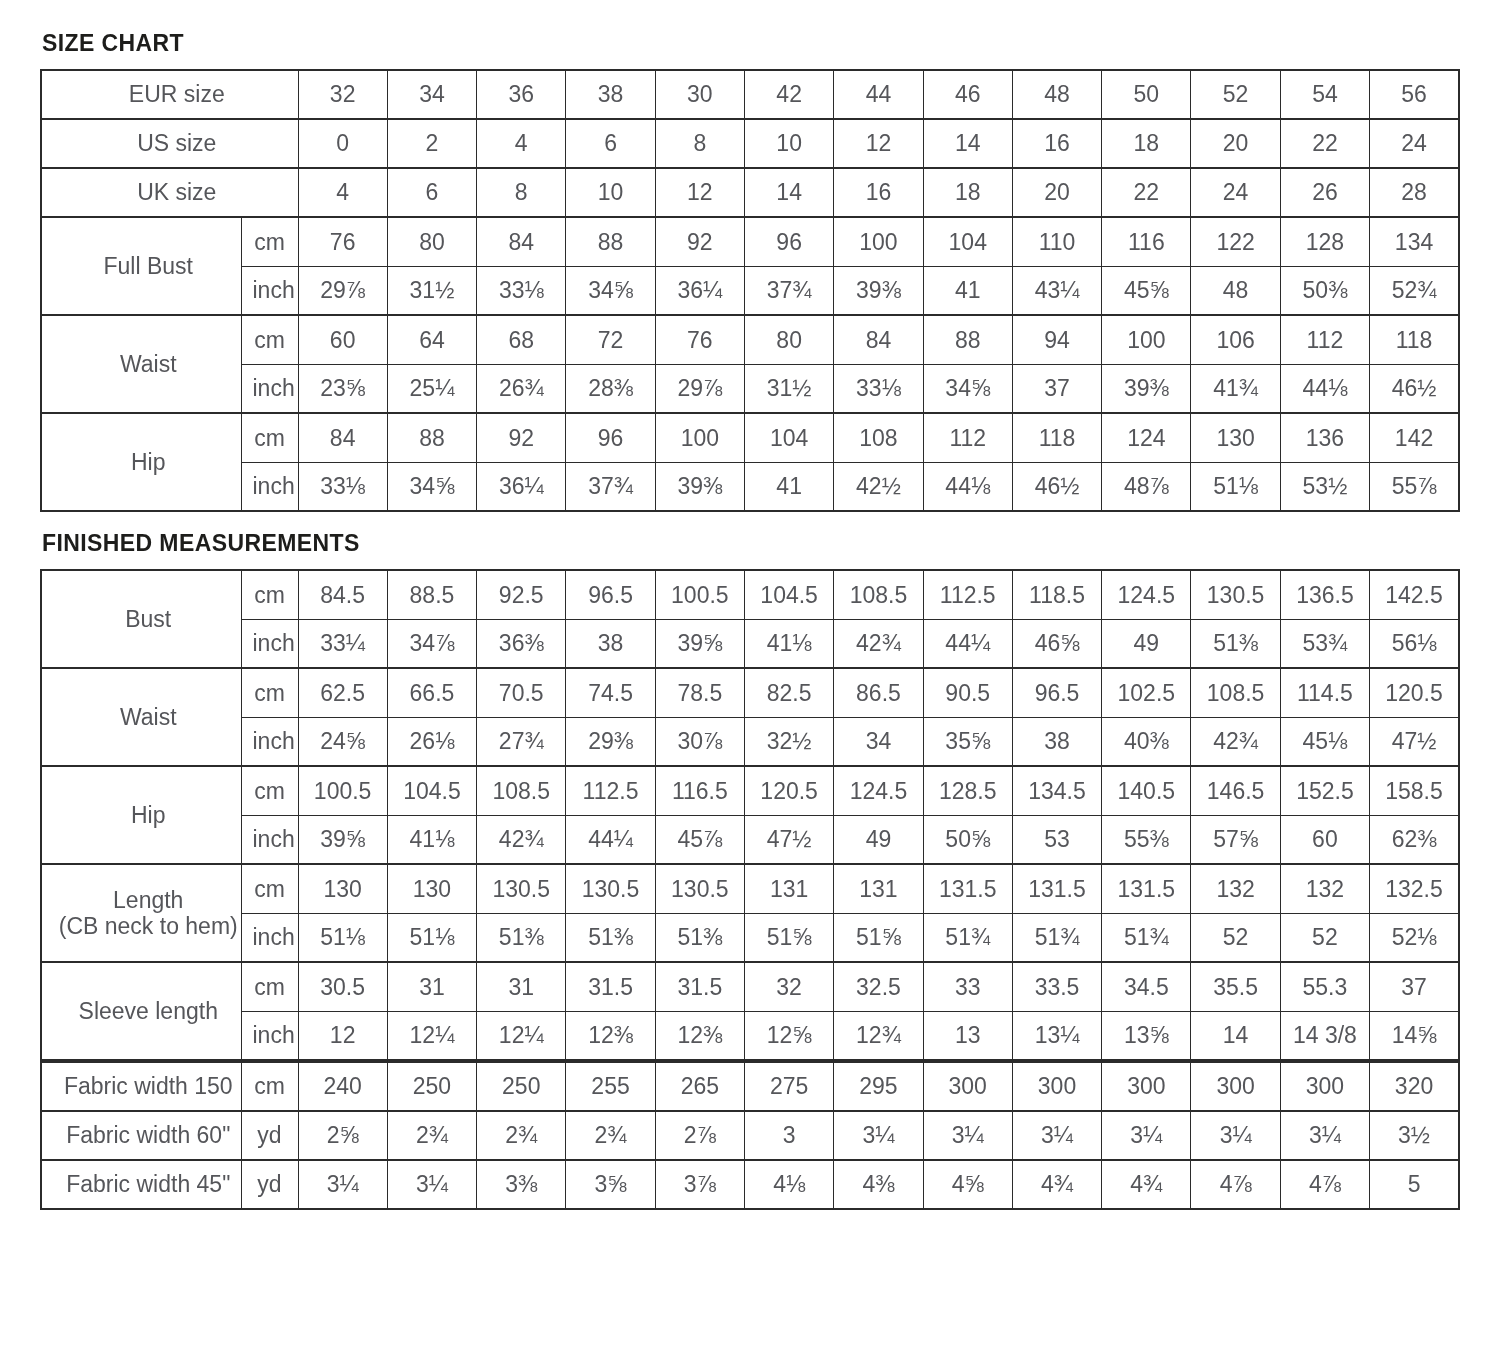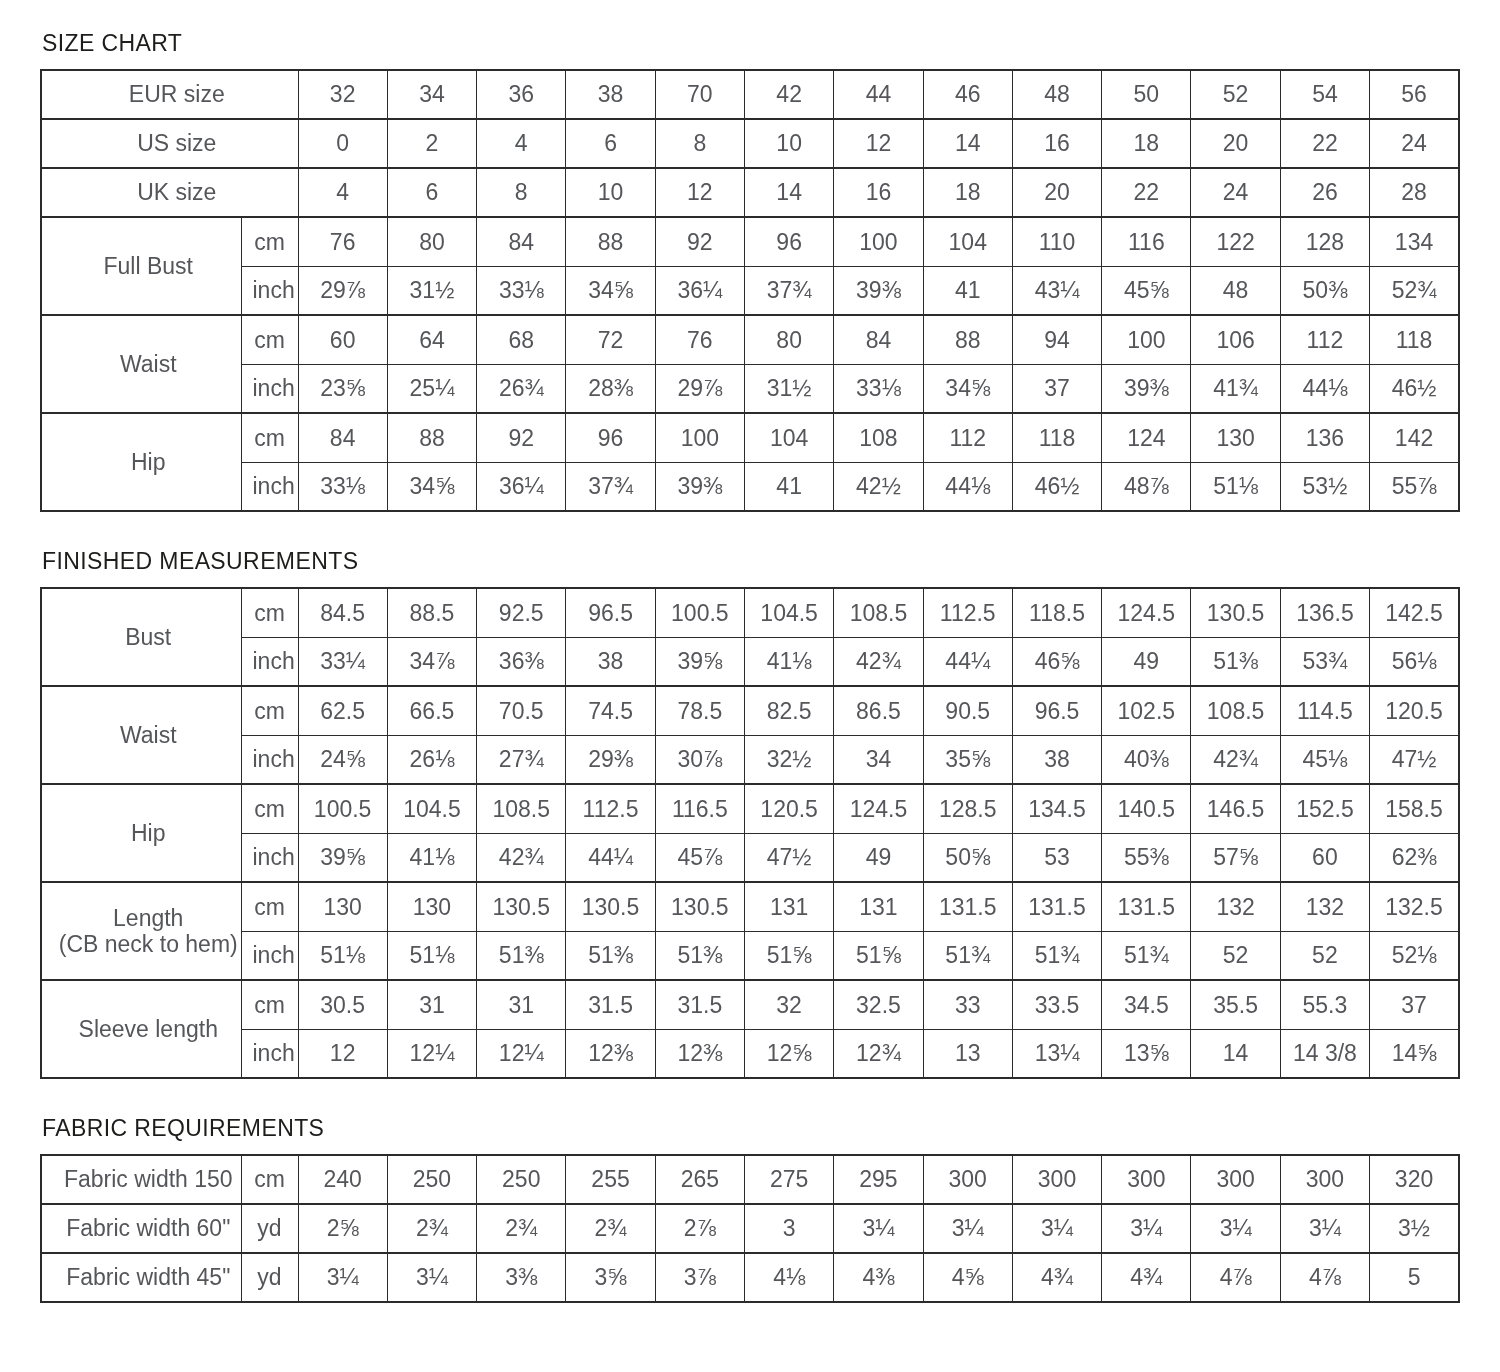--- a/index.html
+++ b/index.html
@@ -7,26 +7,26 @@
   body {
     width: 1500px;
     height: 1372px;
     font-family: "Liberation Sans", sans-serif;
     -webkit-font-smoothing: antialiased;
   }
   .page { padding: 30px 40px 0 40px; }
 
   .section-title {
     font-size: 23px;
-    font-weight: normal;
+    font-weight: bold;
     color: #1d1d1b;
     letter-spacing: 0.4px;
     margin: 0 0 12px 2px;
   }
-  .section-title.mid { margin-top: 36px; }
+  .section-title.mid { margin-top: 18px; }
 
   table.size-table {
     border-collapse: collapse;
     table-layout: fixed;
     width: 1420px;
     border: 2.5px solid #2b2b2b;
   }
   col.c-label { width: 200px; }
   col.c-unit  { width: 57px;  }
 
@@ -70,21 +70,21 @@
         <col>
         <col>
       </colgroup>
       <tbody>
         <tr class="gs">
           <td class="label" rowspan="1" colspan="2">EUR size</td>
           <td>32</td>
           <td>34</td>
           <td>36</td>
           <td>38</td>
-          <td>70</td>
+          <td>30</td>
           <td>42</td>
           <td>44</td>
           <td>46</td>
           <td>48</td>
           <td>50</td>
           <td>52</td>
           <td>54</td>
           <td>56</td>
         </tr>
         <tr class="gs">
@@ -403,21 +403,20 @@
           <td>13</td>
           <td>13¼</td>
           <td>13⅝</td>
           <td>14</td>
           <td>14 3/8</td>
           <td>14⅝</td>
         </tr>
       </tbody>
     </table>
 
-  <h2 class="section-title mid">FABRIC REQUIREMENTS</h2>
   <table class="size-table">
       <colgroup>
         <col class="c-label">
         <col class="c-unit">
         <col>
         <col>
         <col>
         <col>
         <col>
         <col>

